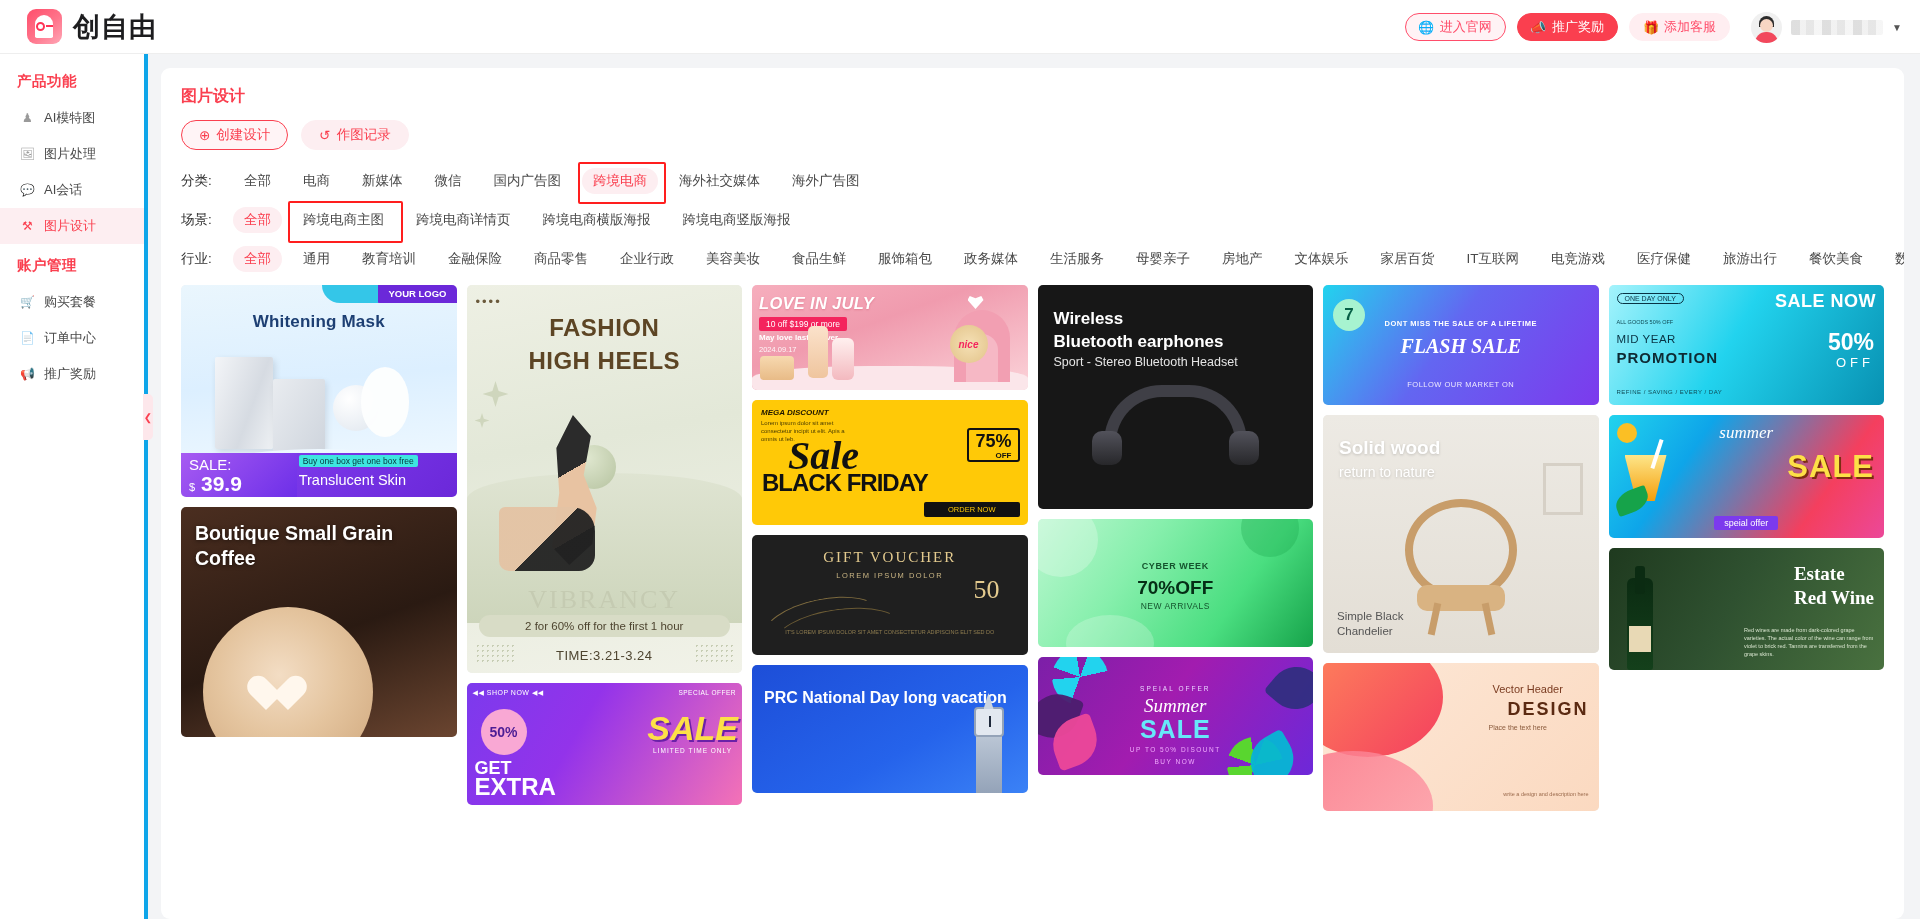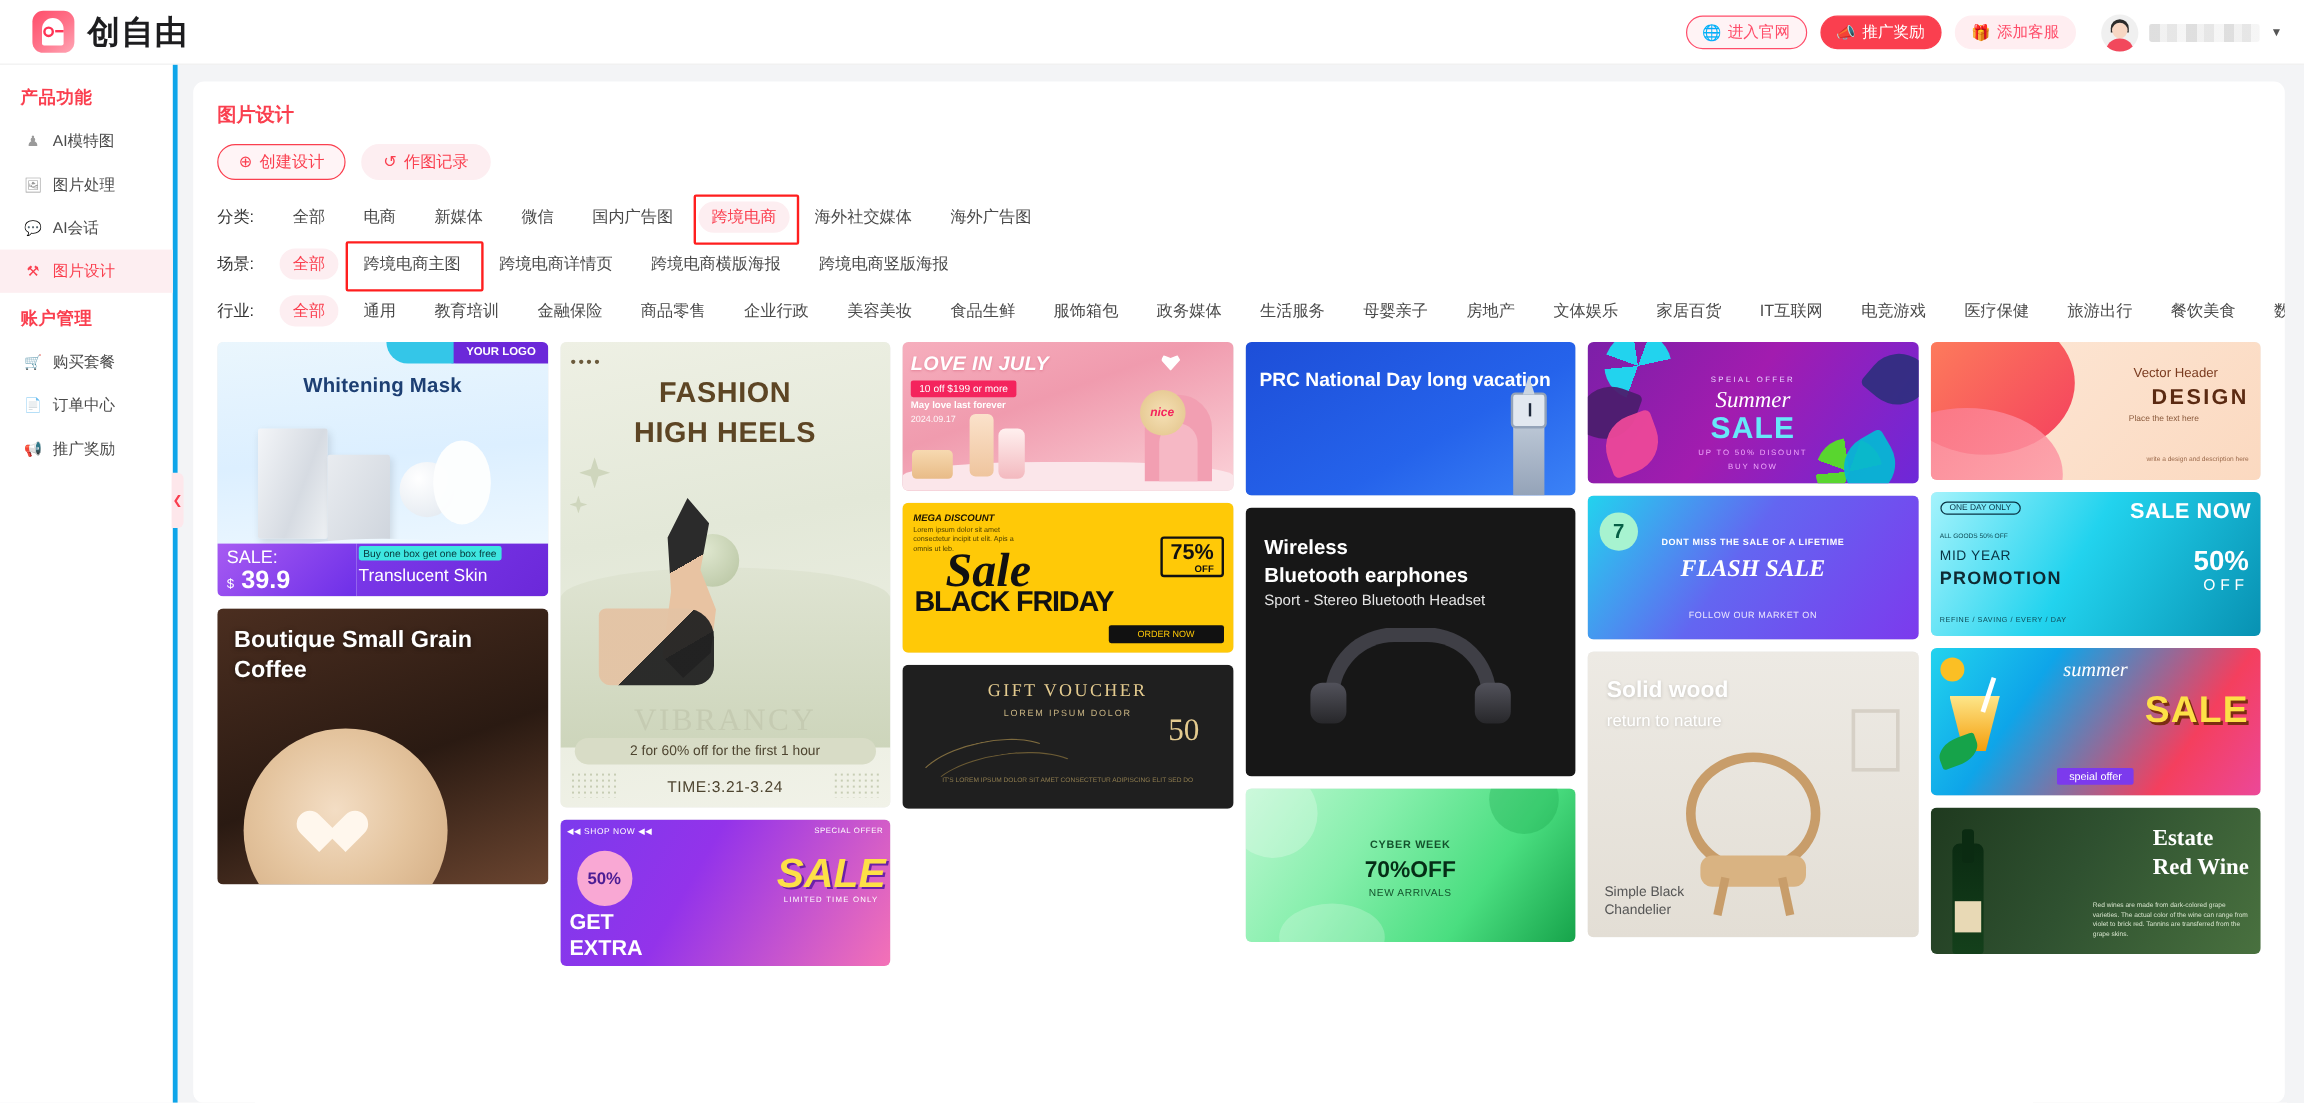--- a/index.html
+++ b/index.html
@@ -215,21 +215,21 @@
   .t-heels .vibr { position:absolute; left:0; right:0; bottom:58px; text-align:center;
     color:#c5cbb2; font-size:26px; font-family:"Liberation Serif",serif; letter-spacing:2px;}
   .t-heels .pill { position:absolute; left:12px; right:12px; bottom:36px; height:22px; border-radius:11px;
     background:#d8dcc6; color:#4e4530; font-size:11.5px; display:flex; align-items:center; justify-content:center;}
   .t-heels .time { position:absolute; left:0; right:0; bottom:10px; text-align:center;
     color:#4e4530; font-size:13px; letter-spacing:.5px;}
   .t-heels .mesh { position:absolute; left:8px; bottom:8px; width:40px; height:22px;
     background-image:radial-gradient(#c7cdb4 1px, transparent 1px); background-size:5px 5px;}
   .t-heels .mesh.r { left:auto; right:8px; }
 
-  .t-july { height: 124px; background: linear-gradient(160deg,#f6aebd 0%,#f09bae 40%,#fbd3d9 100%); }
+  .t-july { height: 105px; background: linear-gradient(160deg,#f6aebd 0%,#f09bae 40%,#fbd3d9 100%); }
   .t-july h3 { position:absolute; left:7px; top:9px; color:#fff; font-size:16.5px; font-style:italic;
     font-weight:700; letter-spacing:.3px; text-shadow:0 1px 2px rgba(200,60,90,.35);}
   .t-july .tag { position:absolute; left:7px; top:32px; background:#f4245d; color:#fff; font-size:8.5px;
     padding:2px 7px; border-radius:2px;}
   .t-july .sub { position:absolute; left:7px; top:48px; color:#fff; font-size:8px; font-weight:700;}
   .t-july .dt { position:absolute; left:7px; top:60px; color:#fff; font-size:7.5px; opacity:.9;}
   .t-july .jar { position:absolute; left:8px; bottom:10px; width:34px; height:24px; border-radius:4px;
     background:linear-gradient(#f7d9b0,#e8bb87);}
   .t-july .bt1 { position:absolute; left:56px; bottom:12px; width:20px; height:52px; border-radius:5px;
     background:linear-gradient(#fbe2cb,#efc59e);}
@@ -347,21 +347,21 @@
   .t-wood .chair { position:absolute; left:50%; margin-left:-56px; bottom:52px; width:112px; height:102px;
     border:8px solid #c89d6a; border-radius:50%; background:transparent;}
   .t-wood .seat { position:absolute; left:50%; margin-left:-44px; bottom:42px; width:88px; height:26px;
     background:#d9b382; border-radius:10px;}
   .t-wood .lg1,.t-wood .lg2 { position:absolute; bottom:18px; width:7px; height:32px; background:#c89d6a; }
   .t-wood .lg1 { left:50%; margin-left:-30px; transform:rotate(12deg);}
   .t-wood .lg2 { left:50%; margin-left:24px; transform:rotate(-12deg);}
   .t-wood .cap { position:absolute; left:14px; bottom:14px; color:#555; font-size:11.5px; line-height:15px;}
   .t-wood .frame { position:absolute; right:16px; top:48px; width:40px; height:52px; border:3px solid #d6d0c6;}
 
-  .t-vector { height: 115px; background: linear-gradient(135deg,#fde8d7 0%,#fbd9c0 100%); }
+  .t-vector { height: 148px; background: linear-gradient(135deg,#fde8d7 0%,#fbd9c0 100%); }
   .t-vector .wave { position:absolute; left:-30px; top:-26px; width:150px; height:120px; border-radius:50%;
     background:linear-gradient(135deg,#ff8a5b,#f43f5e);}
   .t-vector .wave2 { position:absolute; left:-50px; bottom:-50px; width:160px; height:110px; border-radius:50%;
     background:linear-gradient(135deg,#fb7185,#fda4af); opacity:.85;}
   .t-vector .t1 { position:absolute; right:10px; top:20px; color:#7a3b20; font-size:11px; text-align:left; width:96px;}
   .t-vector .t2 { position:absolute; right:10px; top:36px; color:#5b2a12; font-size:18px; font-weight:700; letter-spacing:2px;}
   .t-vector .t3 { position:absolute; right:10px; top:60px; color:#8a5a3c; font-size:7px; width:100px; line-height:10px;}
   .t-vector .t4 { position:absolute; right:10px; bottom:14px; color:#9b6a4c; font-size:5.5px;}
 
   .t-salenow { height: 120px; background: linear-gradient(120deg,#a5f3fc 0%,#22d3ee 45%,#0891b2 100%); }
@@ -393,21 +393,21 @@
   .t-sale50 { height: 122px; background: linear-gradient(120deg,#7c3aed 0%,#9333ea 40%,#f472b6 100%); }
   .t-sale50 .top { position:absolute; left:6px; top:6px; color:#fff; font-size:7px; letter-spacing:.5px;}
   .t-sale50 .spec { position:absolute; right:6px; top:6px; color:#fff; font-size:6.5px; letter-spacing:.5px;}
   .t-sale50 .circle { position:absolute; left:14px; top:26px; width:46px; height:46px; border-radius:50%;
     background:#f9a8d4; color:#4c1d95; font-size:14px; font-weight:700;
     display:flex; align-items:center; justify-content:center;}
   .t-sale50 .big { position:absolute; right:4px; top:26px; color:#fde047; font-size:34px; font-weight:700;
     font-style:italic; text-shadow:2px 2px 0 #6b21a8;}
   .t-sale50 .lt { position:absolute; right:10px; top:64px; color:#fff; font-size:6.5px; letter-spacing:1px;}
   .t-sale50 .get { position:absolute; left:8px; bottom:26px; color:#fff; font-size:18px; font-weight:700;}
-  .t-sale50 .extra { position:absolute; left:8px; bottom:4px; color:#fff; font-size:18px; font-weight:700;}
+  .t-sale50 .extra { position:absolute; left:8px; bottom:4px; color:#fff; font-size:24px; font-weight:700;}
 
   .t-wine { height: 122px; background: linear-gradient(120deg,#1f3a1f 0%,#2f5130 45%,#49713f 100%); }
   .t-wine .bottle { position:absolute; left:18px; bottom:0; width:26px; height:92px;
     background:linear-gradient(#0b2b12,#14401b); border-radius:6px 6px 3px 3px;}
   .t-wine .neck { position:absolute; left:26px; bottom:76px; width:10px; height:28px; background:#0b2b12; border-radius:3px;}
   .t-wine .label { position:absolute; left:20px; bottom:18px; width:22px; height:26px; background:#e8d9b5;}
   .t-wine h3 { position:absolute; right:10px; top:14px; color:#fff; font-size:19px; font-weight:700; line-height:24px;
     text-align:left; font-family:"Liberation Serif",serif;}
   .t-wine .p { position:absolute; right:10px; bottom:12px; color:#d7e4cd; font-size:5.5px; width:130px; line-height:8px;}
 </style>

